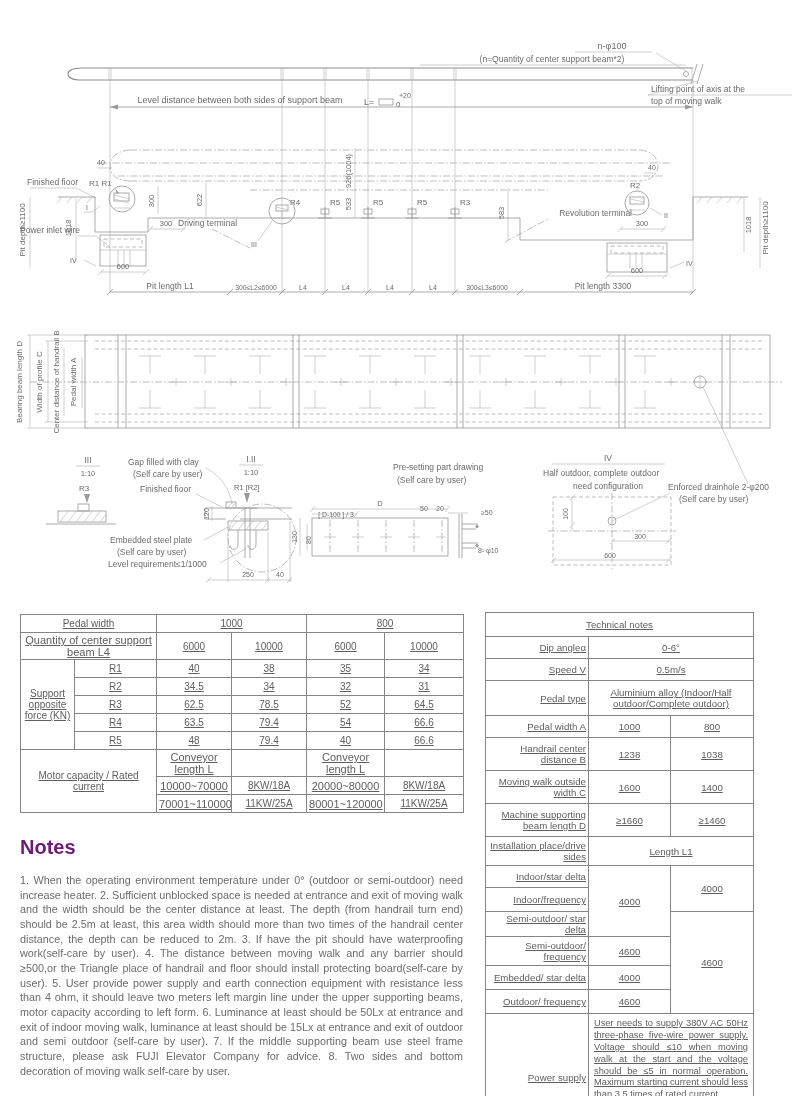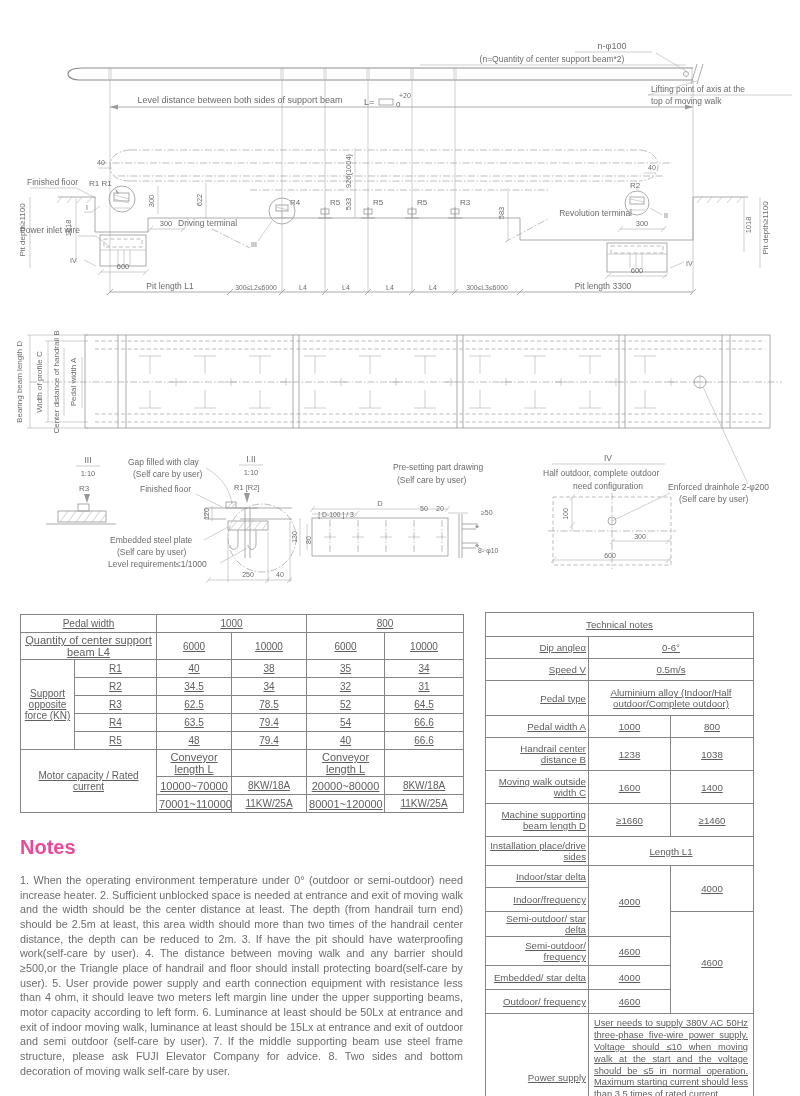--- a/index.html
+++ b/index.html
@@ -24,21 +24,21 @@
   #load-table{position:absolute;left:20px;top:614px;width:443px;font-size:10px;}
   #load-table .sm{font-size:11px;}
   #load-table td{height:15px;}
   #tech-table{position:absolute;left:485px;top:612px;width:268px;font-size:9.7px;}
   #tech-table td{height:19px;margin-top:48px;}
   #tech-table .lbl{text-align:right;padding-left:4px;}
   #tech-table .ps-text{font-size:9.3px;text-align:justify;padding:4px 5px 40px 5px;
         line-height:1.28;vertical-align:top;}
   
   #notes{position:absolute;left:20px;top:836px;width:443px;}
-  #notes h2{color:#ec4899;font-size:20px;margin:0 0 14px 0;font-weight:bold;}
+  #notes h2{color:#701a75;font-size:20px;margin:0 0 14px 0;font-weight:bold;}
   #notes p{font-size:10.8px;line-height:1.36;color:#6c6c6c;text-align:justify;margin:0;}
   #drawing{position:absolute;left:0;top:0;}
 </style>
 </head>
 <body>
 
 <svg id="drawing" width="800" height="608" viewBox="0 0 800 608">
   <defs>
     <g id="bay">
       <path class="thin" d="M0,356 V374 M0,390 V408 M-11,356 H11 M-11,408 H11"></path>

